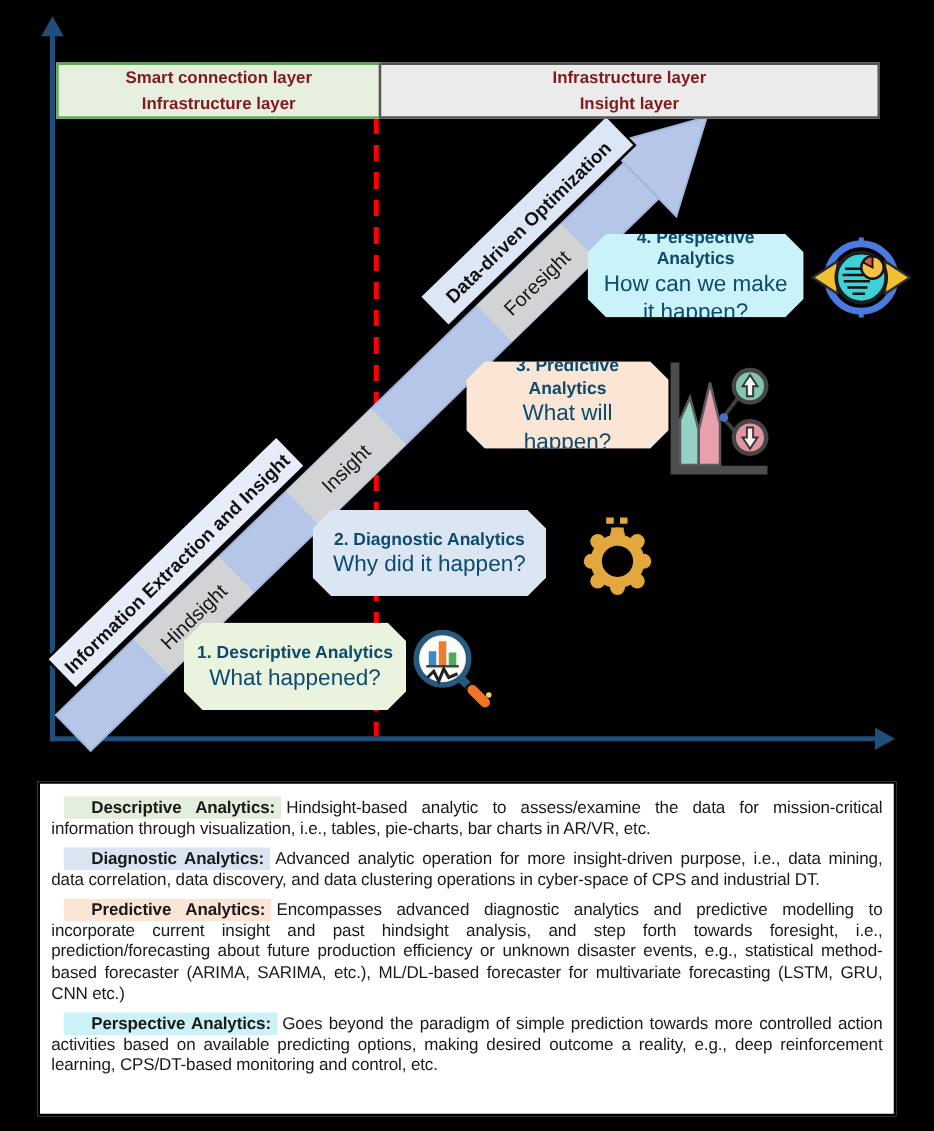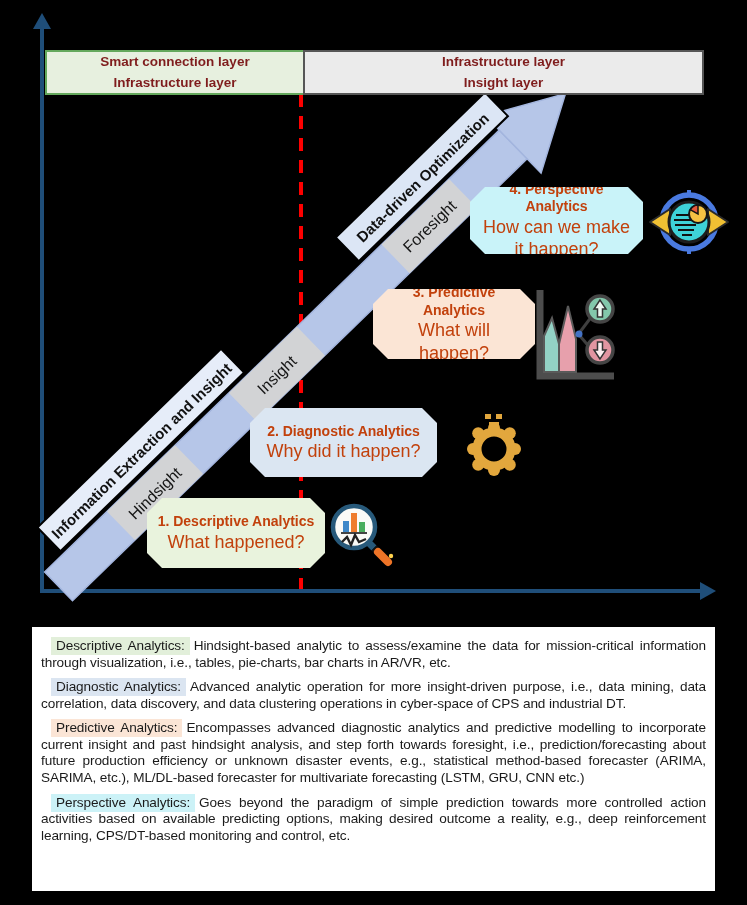--- a/index.html
+++ b/index.html
@@ -21,35 +21,35 @@
   .divider{left:299px;top:94px;width:4px;height:495px;z-index:2;
     background:repeating-linear-gradient(to bottom,#fe0000 0 13px,transparent 13px 22px);}
 
   
   .arrow-svg{left:0;top:0;z-index:3;}
   .svgtext{font-family:"Liberation Sans",sans-serif;}
 
   
   .callout{z-index:4;display:flex;flex-direction:column;justify-content:center;text-align:center;
     clip-path:polygon(15px 0,calc(100% - 15px) 0,100% 15px,100% calc(100% - 15px),calc(100% - 15px) 100%,15px 100%,0 calc(100% - 15px),0 15px);
-    color:#c2410c;padding:4px 8px;box-sizing:border-box;}
+    color:#0c4a6e;padding:4px 8px;box-sizing:border-box;}
   .callout .t{font-weight:bold;font-size:14px;line-height:1.25;}
   .callout .q{font-size:18px;line-height:1.25;}
   .co-1{left:147px;top:498px;width:178px;height:70px;background:#e9f3dd;}
   .co-2{left:250px;top:408px;width:187px;height:69px;background:#dbe6f2;}
   .co-3{left:373px;top:289px;width:162px;height:70px;background:#fbe5d5;}
   .co-4{left:470px;top:187px;width:173px;height:67px;background:#c9f3f9;}
 
   .icon{z-index:5;}
 
   
   .defs-box{left:30px;top:625px;width:687px;height:268px;background:#ffffff;border:2px solid #000;z-index:6;
     padding:5px 9px;box-sizing:border-box;color:#1a1a1a;}
   .defs-box p{margin:6px 0 8px 0;font-size:13.6px;line-height:1.22;text-align:justify;text-indent:10px;letter-spacing:-0.1px;}
-  .def-label{font-weight:normal;padding:1px 5px 2px 5px;margin-right:4px;}
+  .def-label{font-weight:bold;padding:1px 5px 2px 22px;margin-right:4px;}
   .hl-descriptive{background:#e2efda;}
   .hl-diagnostic{background:#dbe5f1;}
   .hl-predictive{background:#fbe5d6;}
   .hl-perspective{background:#ccf2f7;}
 </style>
 </head>
 <body>
 
 <div class="abs y-axis"></div>
 <div class="abs y-arrowhead"></div>

